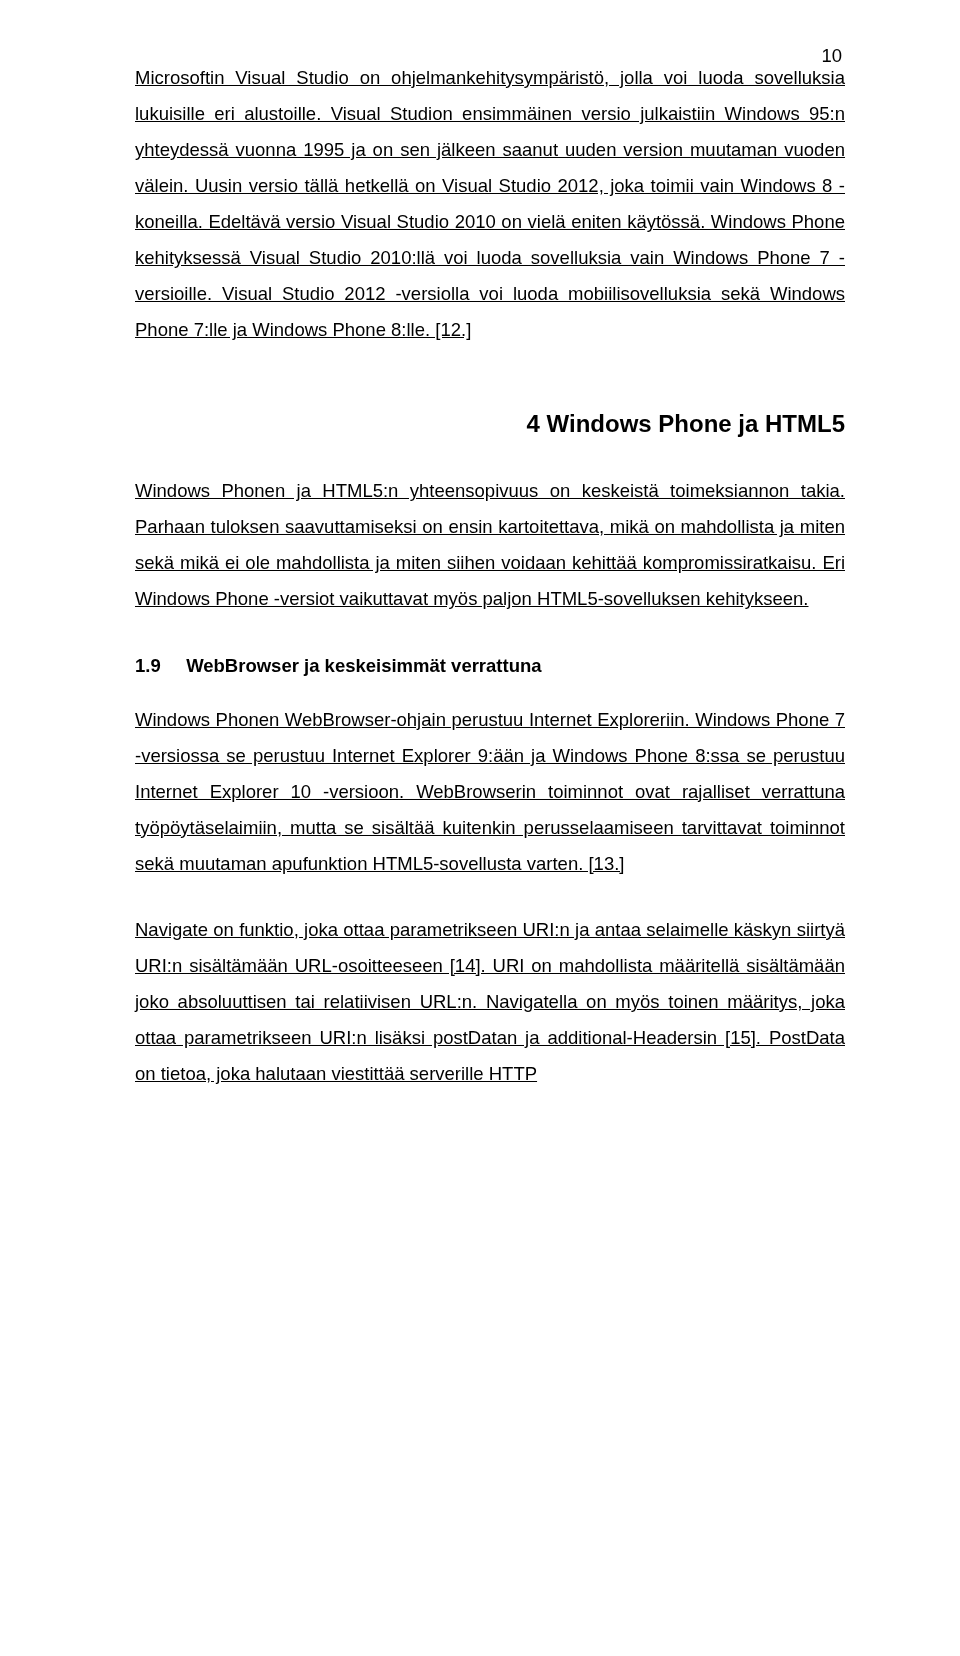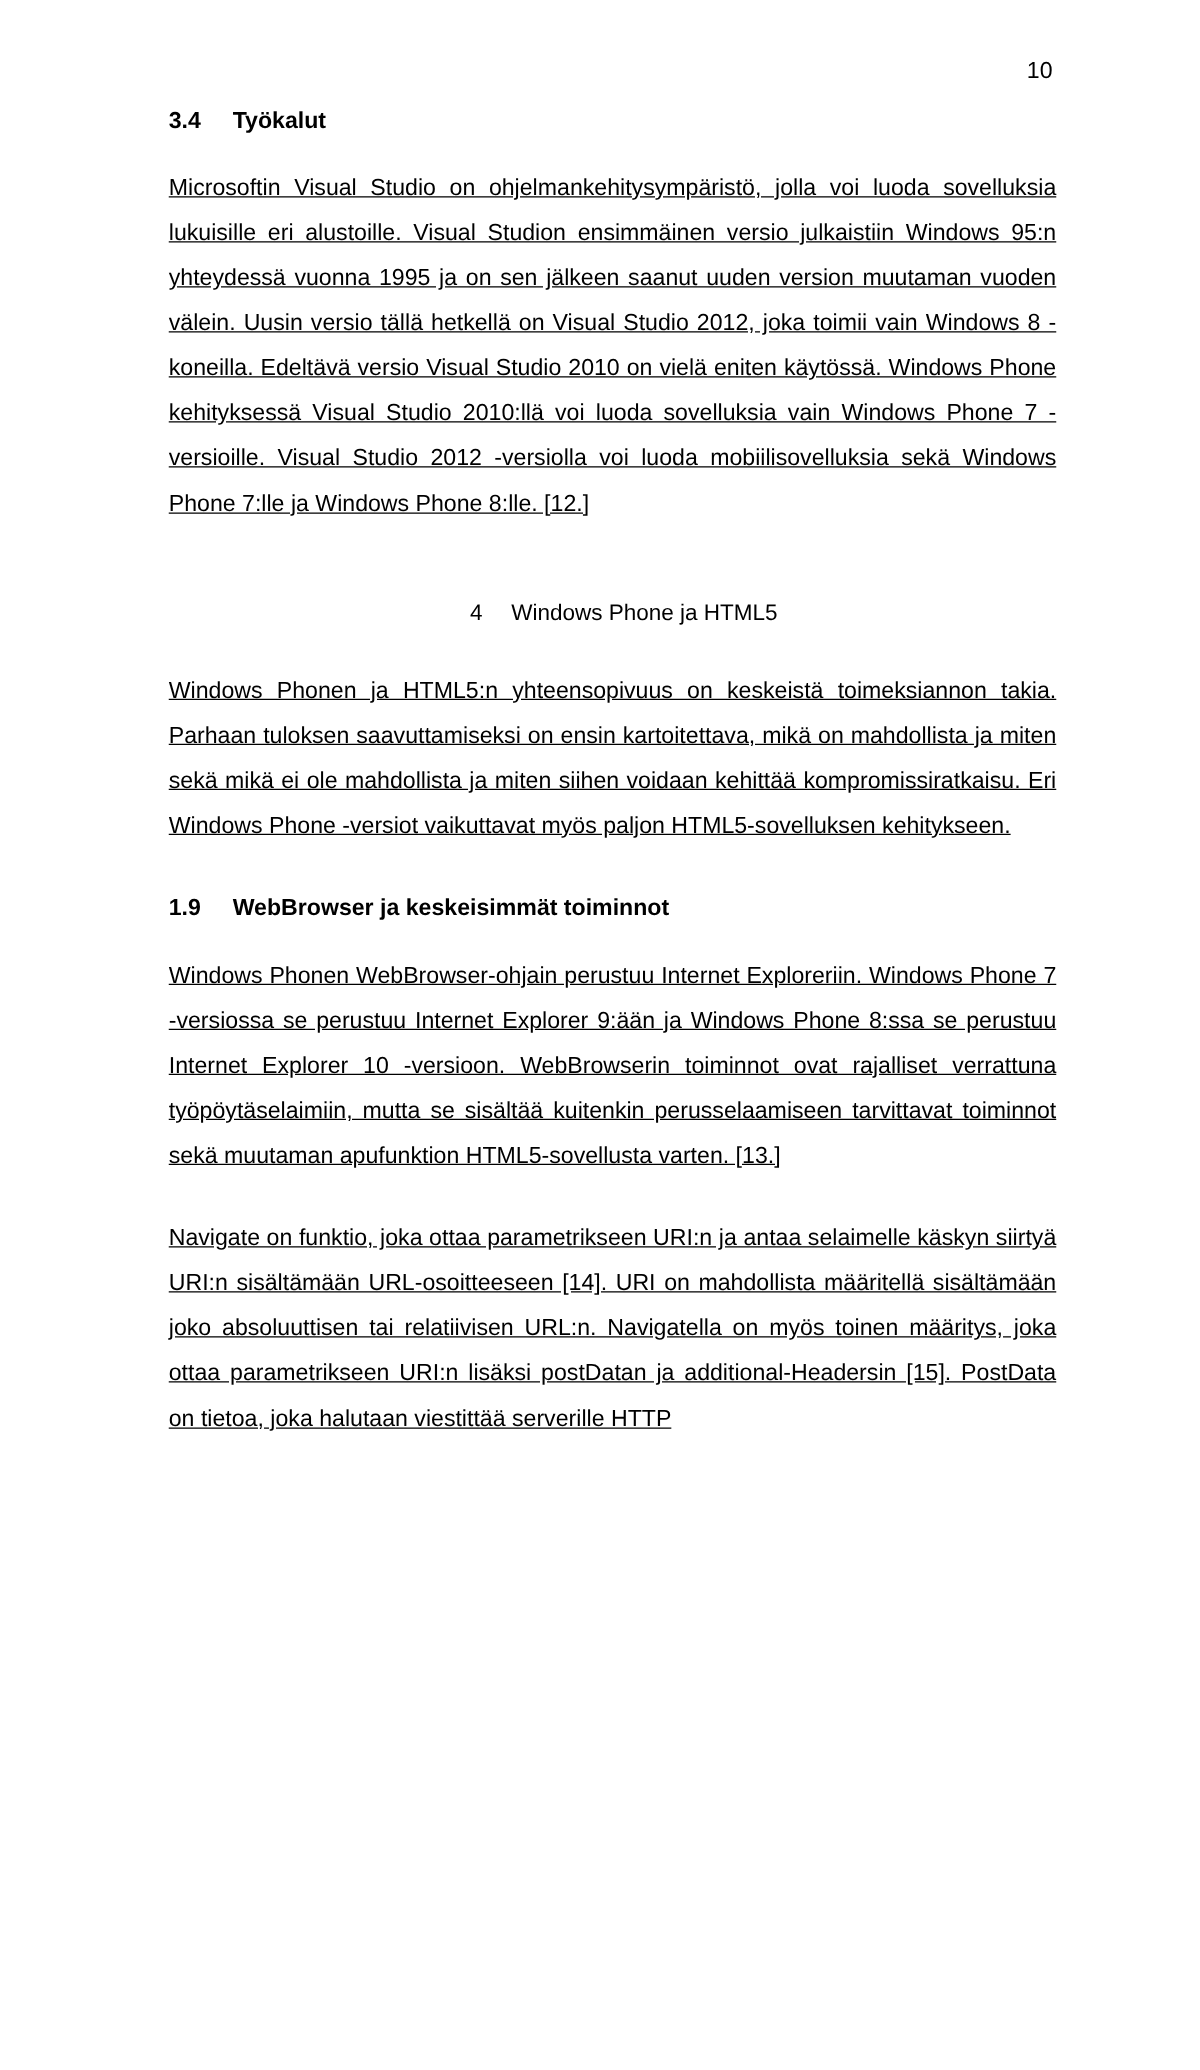--- a/index.html
+++ b/index.html
@@ -27,25 +27,25 @@
     font-size: 18.5px;
   }
   .h3 {
     font-weight: bold;
     font-size: 18.5px;
     margin-top: 18px;
     margin-bottom: 18px;
     text-align: left;
   }
   .h2 {
-    font-weight: normal;
-    font-size: 18px;
+    font-weight: bold;
+    font-size: 24px;
     margin-top: 52px;
     margin-bottom: 26px;
-    text-align: center;
+    text-align: right;
   }
   .h2 .num {
     display: inline-block;
     width: 46px;
   }
   .h3 .num {
     display: inline-block;
     width: 46px;
   }
   .h4 {
@@ -63,32 +63,28 @@
     margin: 0 0 30px 0;
     text-decoration: underline;
   }
 </style>
 </head>
 <body>
 
 <div class="page">
   <div class="page-number">10</div>
 
-  <div class="h3">
-    <span class="num">3.4</span>
-    <span>Työkalut</span>
-  </div>
   <p>Microsoftin Visual Studio on ohjelmankehitysympäristö, jolla voi luoda sovelluksia lukuisille eri alustoille. Visual Studion ensimmäinen versio julkaistiin Windows 95:n yhteydessä vuonna 1995 ja on sen jälkeen saanut uuden version muutaman vuoden välein. Uusin versio tällä hetkellä on Visual Studio 2012, joka toimii vain Windows 8 -koneilla. Edeltävä versio Visual Studio 2010 on vielä eniten käytössä. Windows Phone kehityksessä Visual Studio 2010:llä voi luoda sovelluksia vain Windows Phone 7 -versioille. Visual Studio 2012 -versiolla voi luoda mobiilisovelluksia sekä Windows Phone 7:lle ja Windows Phone 8:lle. [12.]</p>
 
   <div class="h2">
     <span class="num">4</span>
     <span>Windows Phone ja HTML5</span>
   </div>
   <p>Windows Phonen ja HTML5:n yhteensopivuus on keskeistä toimeksiannon takia. Parhaan tuloksen saavuttamiseksi on ensin kartoitettava, mikä on mahdollista ja miten sekä mikä ei ole mahdollista ja miten siihen voidaan kehittää kompromissiratkaisu. Eri Windows Phone -versiot vaikuttavat myös paljon HTML5-sovelluksen kehitykseen.</p>
 
   <div class="h3">
     <span class="num">1.9</span>
-    <span>WebBrowser ja keskeisimmät toiminnot</span>
+    <span>WebBrowser ja keskeisimmät verrattuna</span>
   </div>
   <p>Windows Phonen WebBrowser-ohjain perustuu Internet Exploreriin. Windows Phone 7 -versiossa se perustuu Internet Explorer 9:ään ja Windows Phone 8:ssa se perustuu Internet Explorer 10 -versioon. WebBrowserin toiminnot ovat rajalliset verrattuna työpöytäselaimiin, mutta se sisältää kuitenkin perusselaamiseen tarvittavat toiminnot sekä muutaman apufunktion HTML5-sovellusta varten. [13.]</p>
 
   <p>Navigate on funktio, joka ottaa parametrikseen URI:n ja antaa selaimelle käskyn siirtyä URI:n sisältämään URL-osoitteeseen [14]. URI on mahdollista määritellä sisältämään joko absoluuttisen tai relatiivisen URL:n. Navigatella on myös toinen määritys, joka ottaa parametrikseen URI:n lisäksi postDatan ja additional-Headersin [15]. PostData on tietoa, joka halutaan viestittää serverille HTTP</p>
 </div>
 
 </body></html>

